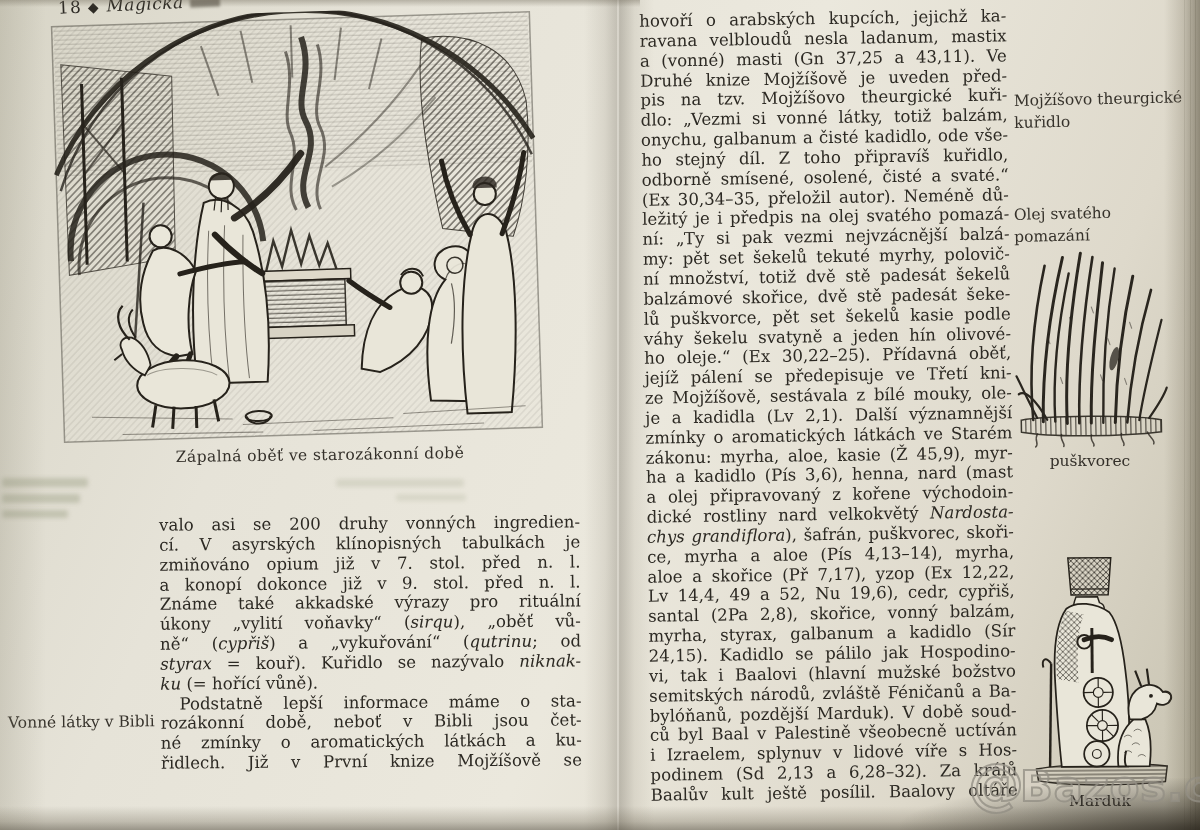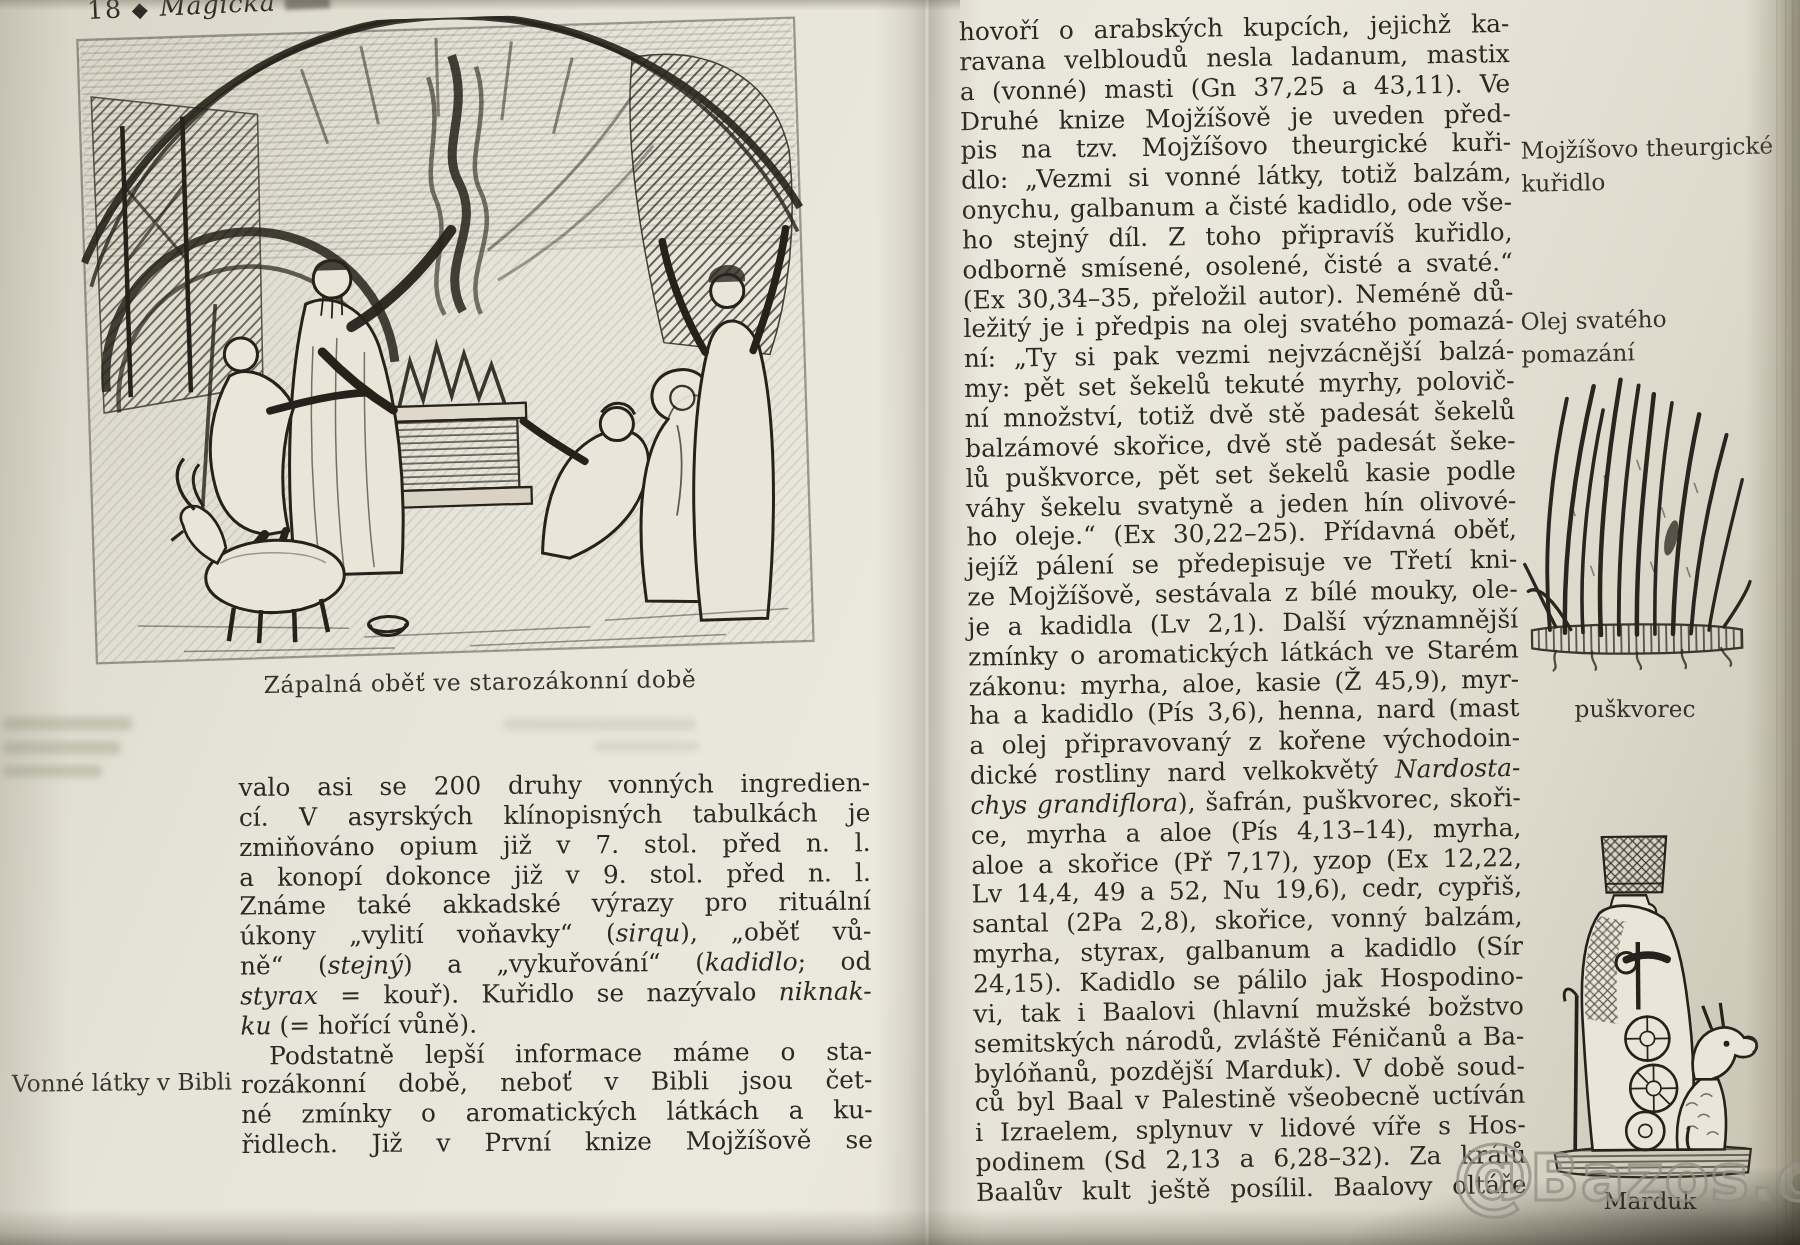--- a/index.html
+++ b/index.html
@@ -26,21 +26,21 @@
   .smudge{display:inline-block;width:30px;height:9px;margin-left:6px;background:rgba(62,57,46,.55);filter:blur(1.4px);vertical-align:baseline;}
   
   .illus{position:absolute;left:56px;top:12px;width:482px;height:432px;transform:rotate(-1.8deg);}
   .illus svg{width:100%;height:100%;}
   .fig-puskvorec{position:absolute;left:1012px;top:246px;width:156px;height:202px;transform:rotate(-1deg);}
   .fig-marduk{position:absolute;left:1026px;top:546px;width:148px;height:244px;transform:rotate(-.5deg);}
   .fig-puskvorec svg,.fig-marduk svg{width:100%;height:100%;}
   
   .cap{position:absolute;font-size:15.5px;text-align:center;color:#34302a;}
   .cap1{left:118px;top:446px;width:404px;transform:rotate(-.8deg);letter-spacing:.4px;}
-  .cap-pusk{left:1008px;top:464px;width:164px;}
+  .cap-pusk{left:1008px;top:452px;width:164px;}
   .cap-marduk{left:1022px;top:792px;width:156px;}
   .mnote{position:absolute;font-size:15.5px;color:#36322b;}
   .mnote .tline{line-height:22px;text-align:left;}
   .mnote-left{left:8px;top:711px;width:150px;transform:rotate(-.6deg);}
   .mnote-r1{left:1014px;top:88px;width:180px;transform:rotate(-1.2deg);}
   .mnote-r2{left:1014px;top:202px;width:180px;transform:rotate(-1.2deg);}
   
   .bodycol{position:absolute;font-size:16.6px;color:#2c2923;}
   .tline{line-height:19.85px;text-align:justify;text-align-last:justify;white-space:normal;}
   .tline.nj{text-align-last:left;}
@@ -156,21 +156,21 @@
   <div class="ghost" style="left:336px;top:479px;width:128px;height:8px;opacity:.55;"></div>
   <div class="ghost" style="left:396px;top:494px;width:70px;height:7px;opacity:.5;"></div>
 
   <div class="bodycol col-left">
       <div class="tline">valo asi se 200 druhy vonných ingredien-</div>
       <div class="tline">cí. V asyrských klínopisných tabulkách je</div>
       <div class="tline">zmiňováno opium již v 7. stol. před n. l.</div>
       <div class="tline">a konopí dokonce již v 9. stol. před n. l.</div>
       <div class="tline">Známe také akkadské výrazy pro rituální</div>
       <div class="tline">úkony „vylití voňavky“ (<em>sirqu</em>), „oběť vů-</div>
-      <div class="tline">ně“ (<em>stejný</em>) a „vykuřování“ (<em>kadidlo</em>; od</div>
+      <div class="tline">ně“ (<em>cypřiš</em>) a „vykuřování“ (<em>qutrinu</em>; od</div>
       <div class="tline"><em>styrax</em> = kouř). Kuřidlo se nazývalo <em>niknak-</em></div>
       <div class="tline nj"><em>ku</em> (= hořící vůně).</div>
       <div class="tline ind">Podstatně lepší informace máme o sta-</div>
       <div class="tline">rozákonní době, neboť v Bibli jsou čet-</div>
       <div class="tline">né zmínky o aromatických látkách a ku-</div>
       <div class="tline">řidlech. Již v První knize Mojžíšově se</div>
     </div>
 
   <div class="mnote mnote-left">
       <div class="tline nj">Vonné látky v Bibli</div>

